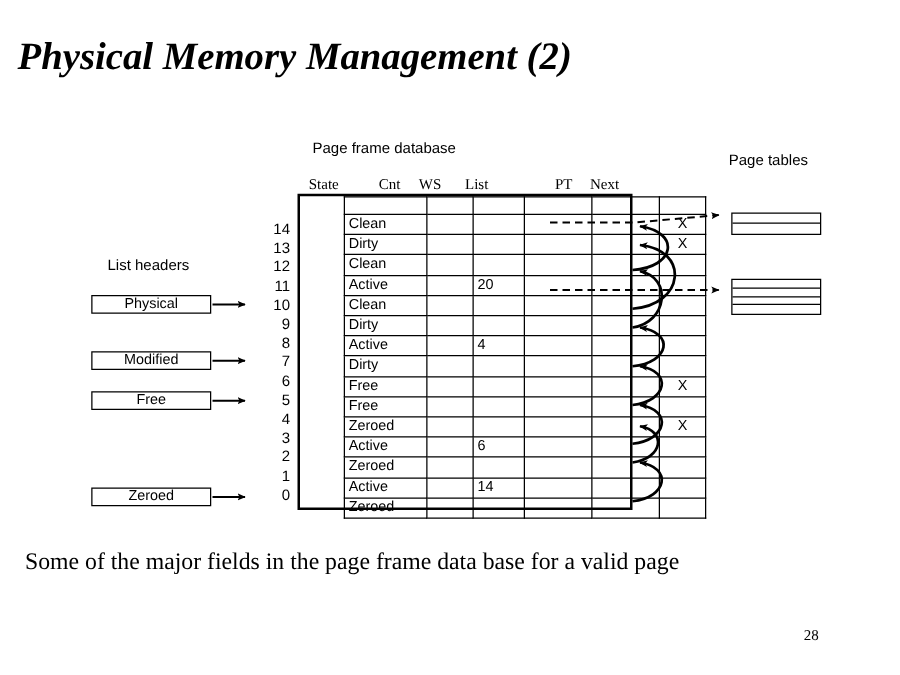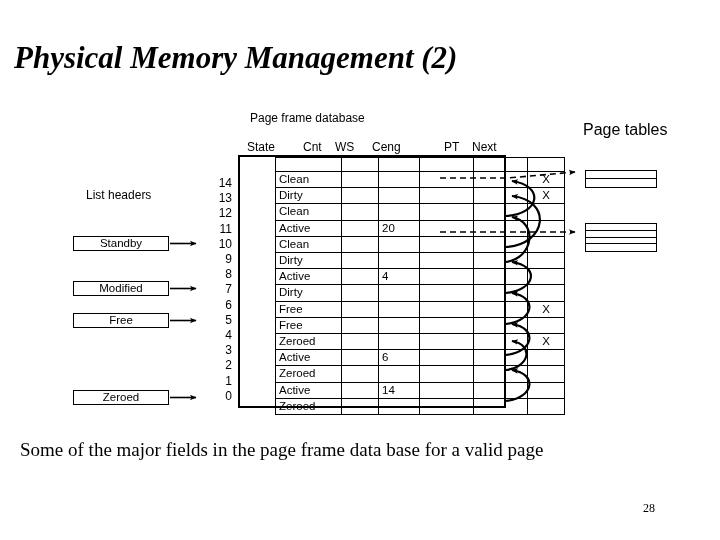--- a/index.html
+++ b/index.html
@@ -13,21 +13,21 @@
     height: 540px;
     background: #ffffff;
     overflow: hidden;
     font-family: "Liberation Sans", sans-serif;
   }
 
   
   .slide-title {
     position: absolute;
     left: 14px;
-    top: 40px;
+    top: 27px;
     font-family: "Liberation Serif", serif;
     font-weight: bold;
     font-style: italic;
     font-size: 31px;
     color: #000000;
     letter-spacing: 0px;
     white-space: nowrap;
   }
 
   
@@ -72,21 +72,21 @@
   #pfdb td.c-cnt   { width: 33px; text-align: center; }
   #pfdb td.c-ws    { width: 37px; text-align: left; }
   #pfdb td.c-other { width: 50px; text-align: center; }
   #pfdb td.c-pt    { width: 50px; text-align: center; }
   #pfdb td.c-next  { width: 36px; text-align: center; padding-left:0; }
 
   
   .colhead {
     position: absolute;
     top: 140px;
-    font-family: Liberation Sans, sans-serif;
+    font-family: Liberation Serif, serif;
     font-size: 12px;
     color: #000;
     white-space: nowrap;
   }
 
   
   .rownum {
     position: absolute;
     left: 206px;
     width: 26px;
@@ -167,27 +167,27 @@
   }
 </style>
 </head>
 <body>
 
 <div id="slide">
 
   <div class="slide-title">Physical Memory Management (2)</div>
 
   <div class="dlabel" style="left:250px; top:111px; font-size:12px;">Page frame database</div>
-  <div class="dlabel" style="left:86px; top:188px; font-size:12px;">List headers</div>
-  <div class="dlabel" style="left:583px; top:121px; font-size:16px;">Page tables</div>
+  <div class="dlabel" style="left:86px; top:205px; font-size:12px;">List headers</div>
+  <div class="dlabel" style="left:583px; top:121px; font-size:12px;">Page tables</div>
 
   <div class="colhead" style="left:247px;">State</div>
   <div class="colhead" style="left:303px;">Cnt</div>
   <div class="colhead" style="left:335px;">WS</div>
-  <div class="colhead" style="left:372px;">Ceng</div>
+  <div class="colhead" style="left:372px;">List</div>
   <div class="colhead" style="left:444px;">PT</div>
   <div class="colhead" style="left:472px;">Next</div>
 
   <div id="rownums">
       <div class="rownum" style="top: 176px;">14</div>
       <div class="rownum" style="top: 191.2px;">13</div>
       <div class="rownum" style="top: 206.4px;">12</div>
       <div class="rownum" style="top: 221.6px;">11</div>
       <div class="rownum" style="top: 236.8px;">10</div>
       <div class="rownum" style="top: 252px;">9</div>
@@ -331,21 +331,21 @@
             <td class="c-ws"></td>
             <td class="c-other"></td>
             <td class="c-pt"></td>
             <td class="c-next"></td>
           </tr>
         </tbody>
     </table>
   </div>
 
   <div class="listhdr" style="left:73px; top:236px;">
-    <span>Standby</span>
+    <span>Physical</span>
   </div>
   <div class="listhdr" style="left:73px; top:281px;">
     <span>Modified</span>
   </div>
   <div class="listhdr" style="left:73px; top:313px;">
     <span>Free</span>
   </div>
   <div class="listhdr" style="left:73px; top:390px;">
     <span>Zeroed</span>
   </div>

